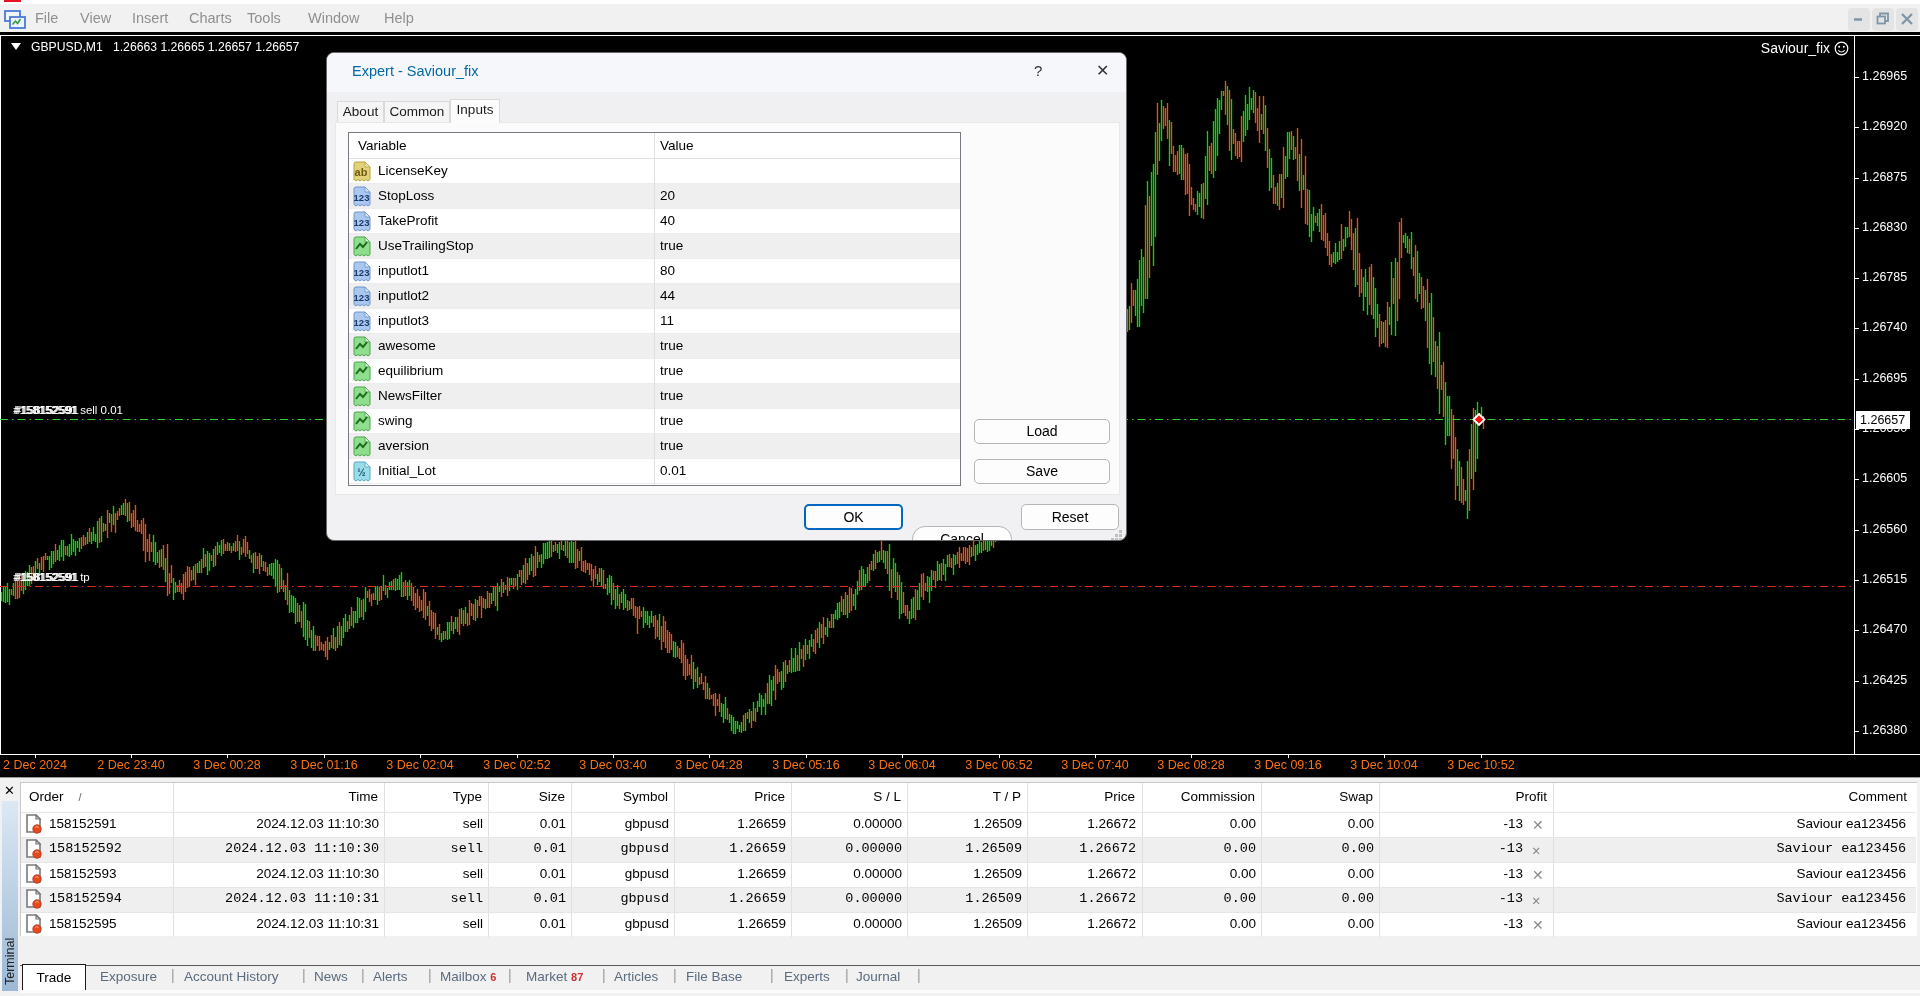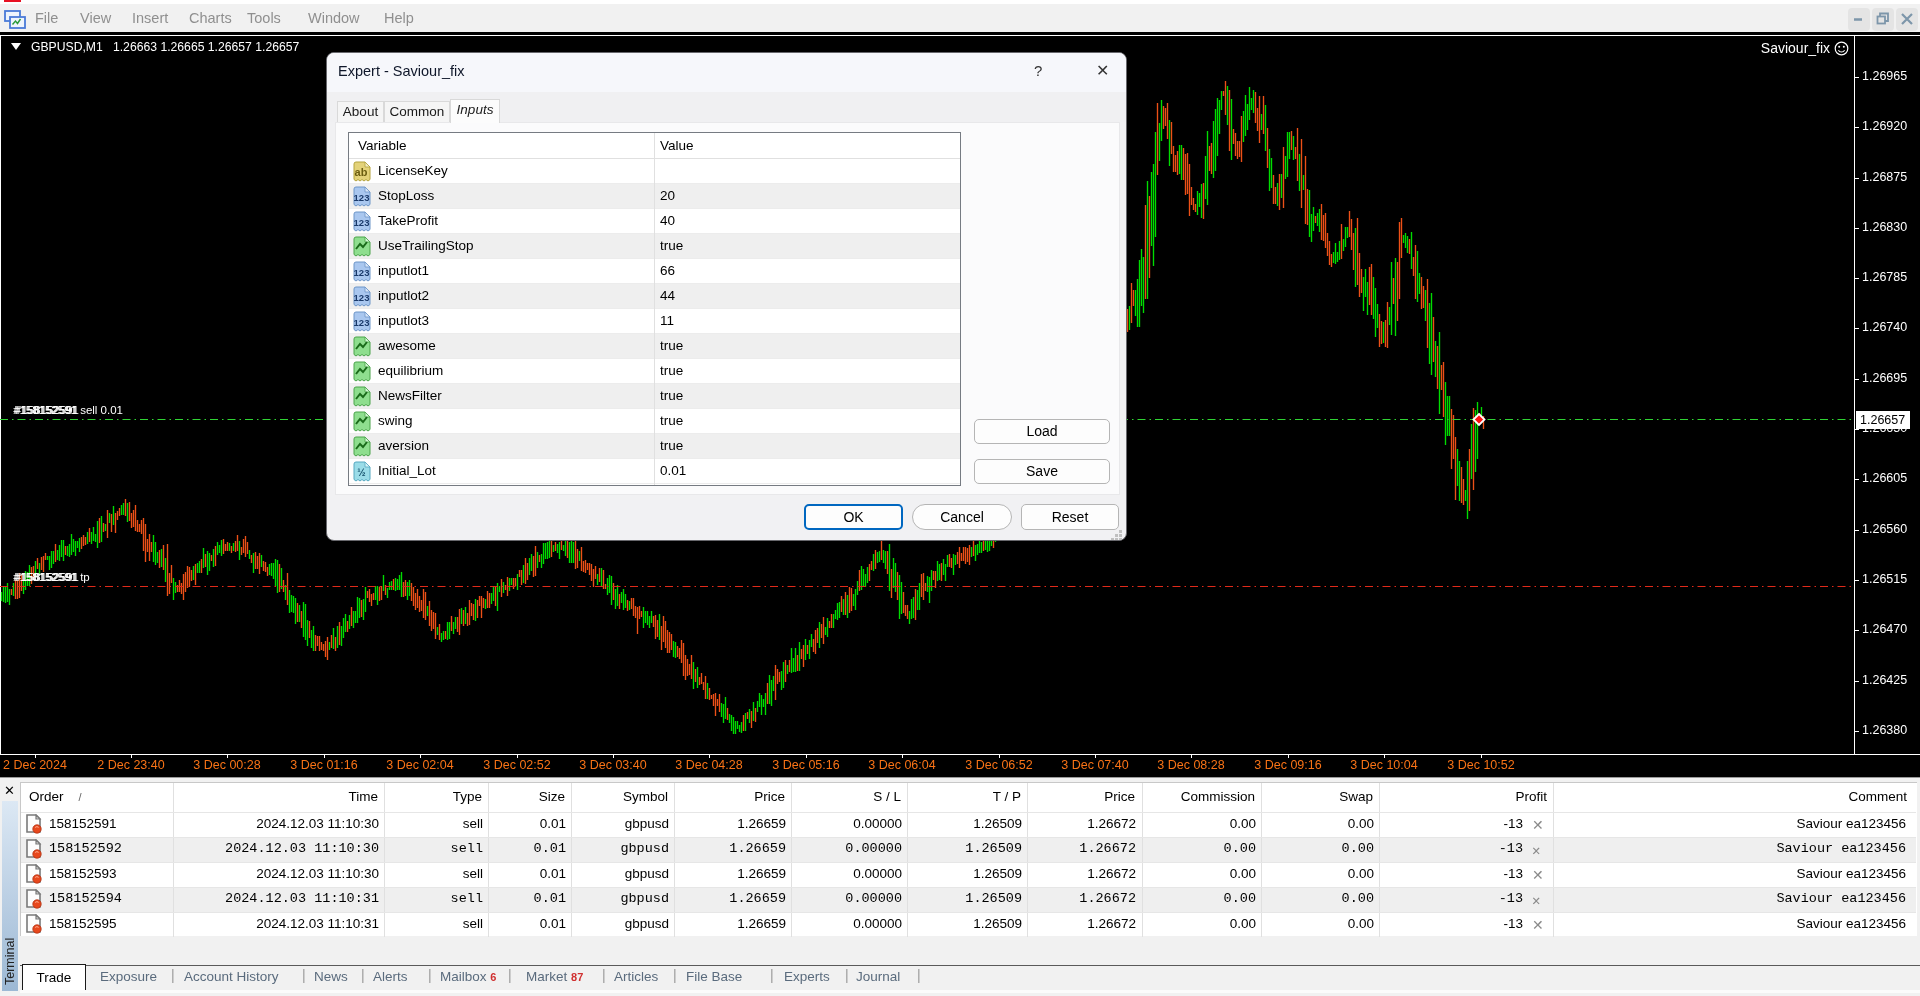--- a/index.html
+++ b/index.html
@@ -21,42 +21,42 @@
 .timelabel { position:absolute; top:726px; color:#f97316; font-size:12.5px; transform:translateX(-50%); }
 .ttick { position:absolute; top:722px; width:1px; height:4px; background:#fff; }
 #ohlc { position:absolute; left:31px; top:8px; color:#fff; font-size:12.2px; }
 #ohlc .tri { position:absolute; left:-20px; top:3px; width:0; height:0; border-left:5px solid transparent; border-right:5px solid transparent; border-top:7px solid #fff; }
 #eaname { position:absolute; left:1660px; top:8px; width:189px; text-align:right; color:#fff; font-size:14px; }
 #watermark { position:absolute; left:1705px; top:679px; color:#fff; font-size:38px; font-family:"Liberation Serif", serif; }
 .linelabel { position:absolute; color:#fff; font-size:11.5px; }
 #pricebox { position:absolute; left:1856px; top:379px; width:54px; height:18px; background:#fff; color:#000; font-size:12.5px; padding-left:4px; line-height:18px; }
 #dlg { position:absolute; left:326px; top:52px; width:801px; height:489px; background:#f1f1f3; border-radius:8px; border:1px solid #68686d; overflow:hidden; }
 #dlgtitle { position:absolute; left:0; top:0; width:100%; height:39px; background:#f6f7fb; }
-#dlgtitle .txt { position:absolute; left:11px; top:10px; font-size:14.5px; color:#0f172a; }
+#dlgtitle .txt { position:absolute; left:25px; top:10px; font-size:14.5px; color:#0369a1; }
 #dlgtitle .q { position:absolute; left:707px; top:9px; font-size:15px; color:#333; }
 #dlgtitle .x { position:absolute; left:769px; top:8px; font-size:16px; color:#333; }
 #tabstrip { position:absolute; left:0; top:39px; width:100%; height:30px; background:#f0f0f2; }
 .dtab { position:absolute; top:48px; height:21px; background:#f5f5f5; border:1px solid #d9d9d9; border-bottom:none; font-size:13.5px; color:#1a1a1a; text-align:center; line-height:20px; }
-.dtab.active { top:46px; height:24px; background:#fcfcfc; z-index:3; font-size:13.5px;font-style:italic; }
+.dtab.active { top:46px; height:24px; background:#fcfcfc; z-index:3; font-size:13.5px; }
 #tabpage { position:absolute; left:8px; top:69px; width:785px; height:373px; background:#fbfbfc; border:1px solid #e8e8ea; }
 #dtable { position:absolute; left:21px; top:79px; width:613px; height:354px; background:#fff; border:1px solid #767b82; }
 .drow { position:absolute; left:0; width:611px; height:25px; border-bottom:1px solid #ececec; }
 .drow.alt { background:#efefef; }
 .drow .nm { position:absolute; left:29px; top:4px; font-size:13.5px; color:#000; }
 .drow .val { position:absolute; left:311px; top:4px; font-size:13.5px; color:#000; }
 .drow .icon { position:absolute; left:3px; top:2px; }
 #dcolsep { position:absolute; left:305px; top:0; width:1px; height:352px; background:#e0e0e0; }
 #dheader { position:absolute; left:0; top:0; width:611px; height:26px; background:#fff; border-bottom:1px solid #e0e0e0; }
 #dheader .h1 { position:absolute; left:9px; top:5px; font-size:13.5px; }
 #dheader .h2 { position:absolute; left:311px; top:5px; font-size:13.5px; }
 .btn { position:absolute; background:#fdfdfd; border:1px solid #b5b5b5; border-radius:5px; font-size:14px; color:#000; text-align:center; }
 #btnLoad { left:647px; top:366px; width:136px; height:25px; line-height:23px; }
 #btnSave { left:647px; top:406px; width:136px; height:25px; line-height:23px; }
 #btnOK { left:477px; top:451px; width:99px; height:26px; line-height:22px; border:2px solid #0067c0; border-radius:5px; }
-#btnCancel { left:585px; top:451px; width:100px; height:26px; line-height:24px;border-radius:13px; }
+#btnCancel { left:585px; top:473px; width:100px; height:26px; line-height:24px;border-radius:13px; }
 #btnReset { left:694px; top:451px; width:98px; height:26px; line-height:24px; }
 #grip { position:absolute; left:784px; top:477px; width:11px; height:11px; }
 #terminal { position:absolute; left:0; top:777px; width:1920px; height:219px; background:#f1f1f1; border-top:1px solid #9a9a9a; }
 #sidebar { position:absolute; left:2px; top:23px; width:16px; height:190px; background:linear-gradient(#dce8f4,#9cb8d4); }
 #sidebar span { position:absolute; left:-36px; top:133px; transform:rotate(-90deg); transform-origin:center; font-size:12.5px; color:#222; width:88px; }
 #termclose { position:absolute; left:4px; top:5px; font-size:13px; color:#000; }
 #ttable { position:absolute; left:20px; top:4px; width:1897px; height:154px; background:#fff; border-top:1px solid #c8c8c8; border-left:1px solid #c8c8c8; }
 .trow { position:absolute; left:0; width:1895px; height:25px; }
 .trow.alt { background:#efefef;font-family:Liberation Mono, monospace; }
 .tcell { position:absolute; top:4px; font-size:13.5px; color:#000; white-space:pre; }
@@ -420,21 +420,21 @@
         <span class="nm">UseTrailingStop</span>
         <span class="val">true</span>
       </div>
 <div class="drow" style="top:126px">
         <svg class="icon" width="20" height="21" viewBox="0 0 20 21">
 <path d="M2 3a2 2 0 0 1 2-2h9l5 5v12.5l-2 1.5-2-1.5-2 1.5-2-1.5-2 1.5-2-1.5-2 1.5-2-1.5z" fill="#a9c7ef" stroke="#6d96c8" stroke-width="1"></path>
 <path d="M13 1l5 5h-5z" fill="#d8e6f8" stroke="#6d96c8" stroke-width="0.8"></path>
 <text x="9.5" y="14.5" font-size="9.5" font-weight="bold" fill="#1a3a6b" text-anchor="middle" font-family="Liberation Sans">123</text>
 </svg>
         <span class="nm">inputlot1</span>
-        <span class="val">66</span>
+        <span class="val">80</span>
       </div>
 <div class="drow alt" style="top:151px">
         <svg class="icon" width="20" height="21" viewBox="0 0 20 21">
 <path d="M2 3a2 2 0 0 1 2-2h9l5 5v12.5l-2 1.5-2-1.5-2 1.5-2-1.5-2 1.5-2-1.5-2 1.5-2-1.5z" fill="#a9c7ef" stroke="#6d96c8" stroke-width="1"></path>
 <path d="M13 1l5 5h-5z" fill="#d8e6f8" stroke="#6d96c8" stroke-width="0.8"></path>
 <text x="9.5" y="14.5" font-size="9.5" font-weight="bold" fill="#1a3a6b" text-anchor="middle" font-family="Liberation Sans">123</text>
 </svg>
         <span class="nm">inputlot2</span>
         <span class="val">44</span>
       </div>

